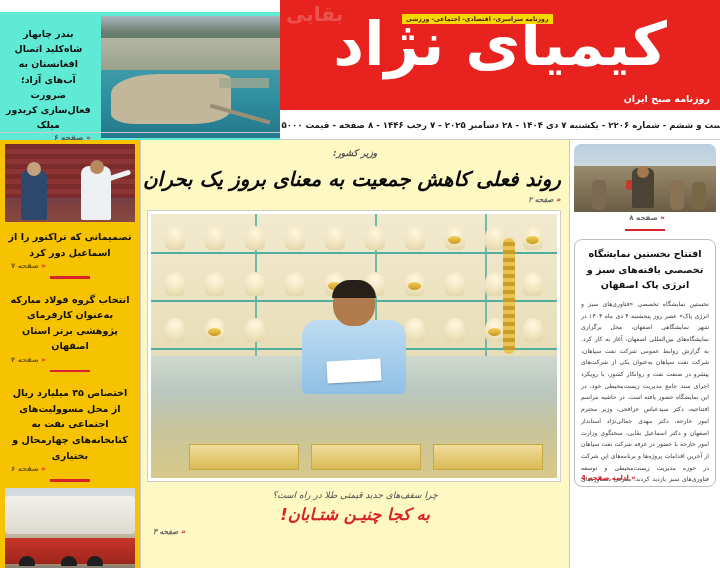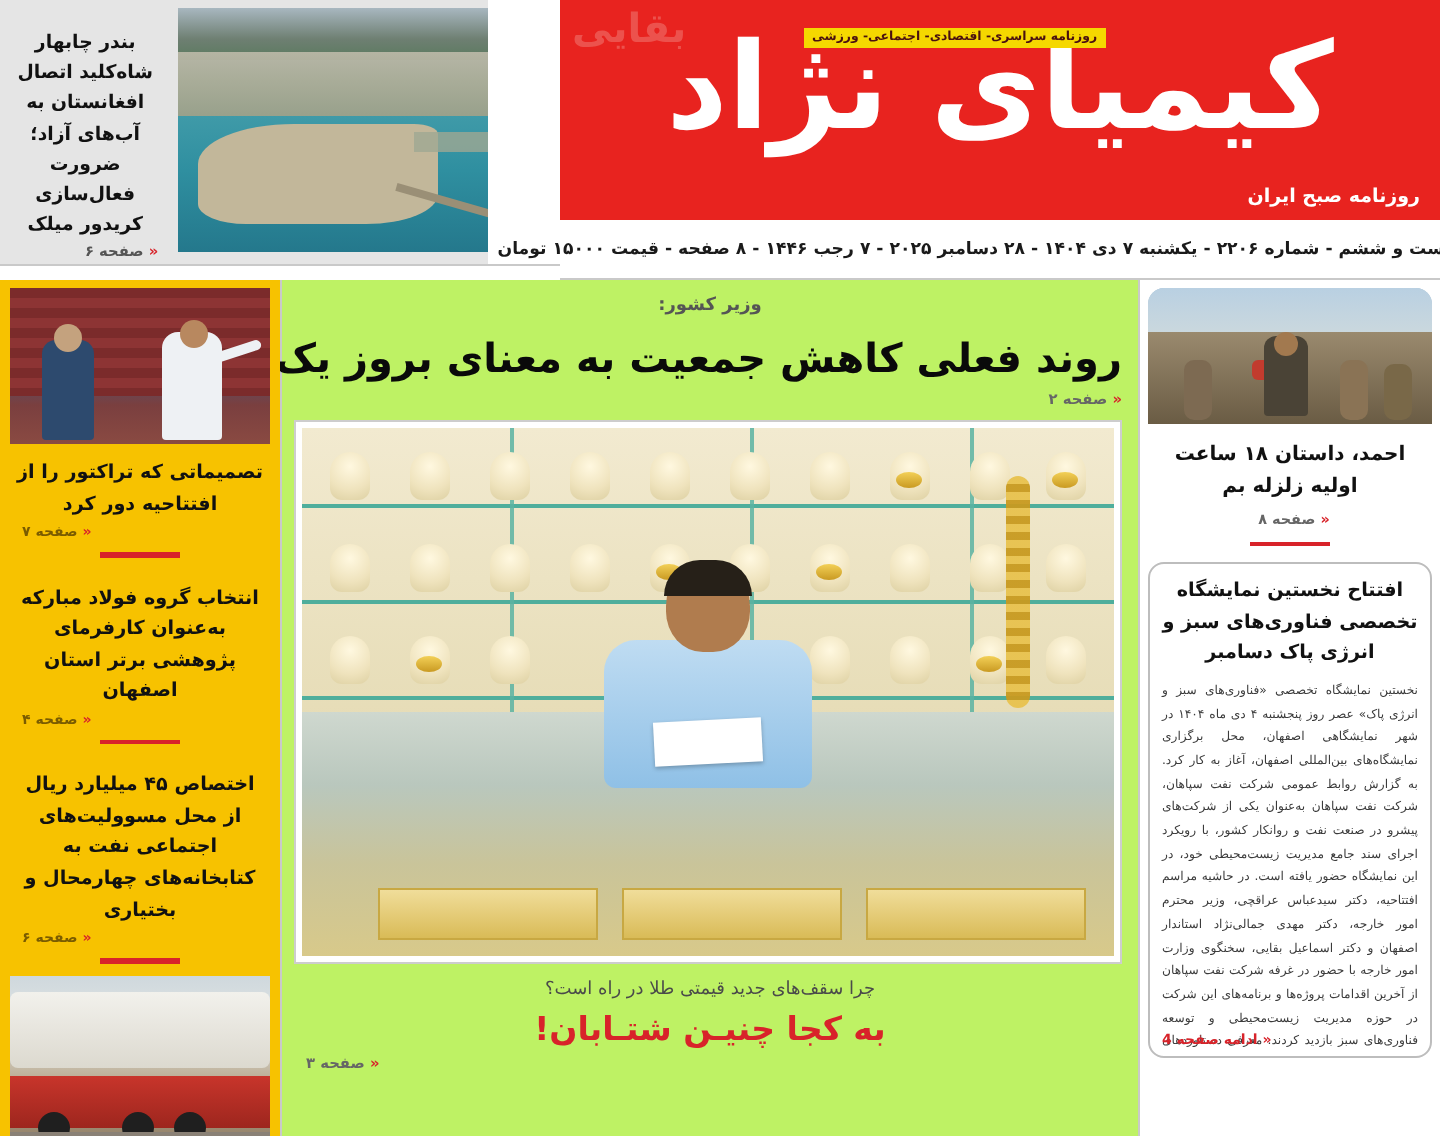--- a/index.html
+++ b/index.html
@@ -107,24 +107,24 @@
     font-size: 8.6px;
     font-weight: bold;
     color: #1a1a1a;
     white-space: nowrap;
     letter-spacing: -0.1px;
   }
 
   
   .top-teaser {
     position: absolute;
-    top: 0; left: 0;
-    width: 244px;
+    top: 12px; left: 0;
+    width: 280px;
     height: 132px;
-    background: #e5e5e5;
+    background: #5eead4;
     display: flex;
     flex-direction: row-reverse;
   }
   .top-teaser-text {
     width: 98px;
     padding: 14px 6px 4px 6px;
     text-align: center;
     position: relative;
   }
   .top-teaser-title {
@@ -274,25 +274,26 @@
     font-size: 7px;
     font-weight: bold;
     color: #d8232a;
     white-space: nowrap;
   }
 
   
   .col-center {
     width: 430px;
     height: 428px;
-    background: #bef264;
+    background: #fef9c3;
     border-right: 1px solid #c9c9c9;
     border-left: 1px solid #c9c9c9;
     padding: 4px 8px;
     position: relative;
+    font-style: italic;
   }
   .lead-kicker {
     text-align: center;
     font-size: 9px;
     color: #555555;
     font-weight: bold;
     padding-top: 4px;
   }
   .lead-headline {
     text-align: center;
@@ -519,30 +520,29 @@
         <div class="sky"></div>
         <div class="crowd"></div>
         <div class="p1"></div>
         <div class="p2"></div>
         <div class="p3"></div>
         <div class="red-cloth"></div>
         <div class="fig"></div>
         <div class="fig-head"></div>
       </div>
 
-      <div class="rt-title">احمد، داستان ۱۸ ساعت اولیه زلزله بم</div>
       <div class="rt-pageref">
         <span class="chev">«</span>
         <span>صفحه ۸</span>
       </div>
 
       <div class="rt-divider"></div>
 
       <div class="rt-box">
-        <div class="rt-box-title">افتتاح نخستین نمایشگاه تخصصی فناوری‌های سبز و انرژی پاک دسامبر</div>
+        <div class="rt-box-title">افتتاح نخستین نمایشگاه تخصصی یافته‌های سبز و انرژی پاک اصفهان</div>
         <div class="rt-box-body">نخستین نمایشگاه تخصصی «فناوری‌های سبز و انرژی پاک» عصر روز پنجشنبه ۴ دی ماه ۱۴۰۴ در شهر نمایشگاهی اصفهان، محل برگزاری نمایشگاه‌های بین‌المللی اصفهان، آغاز به کار کرد. به گزارش روابط عمومی شرکت نفت سپاهان، شرکت نفت سپاهان به‌عنوان یکی از شرکت‌های پیشرو در صنعت نفت و روانکار کشور، با رویکرد اجرای سند جامع مدیریت زیست‌محیطی خود، در این نمایشگاه حضور یافته است. در حاشیه مراسم افتتاحیه، دکتر سیدعباس عراقچی، وزیر محترم امور خارجه، دکتر مهدی جمالی‌نژاد استاندار اصفهان و دکتر اسماعیل بقایی، سخنگوی وزارت امور خارجه با حضور در غرفه شرکت نفت سپاهان از آخرین اقدامات پروژه‌ها و برنامه‌های این شرکت در حوزه مدیریت زیست‌محیطی و توسعه فناوری‌های سبز بازدید کردند. معرفی دستاوردهای مرتبط با کاهش انتشار آلاینده‌ها، بهینه‌سازی مصرف انرژی، مدیریت پسماندهای صنعتی و توسعه محصولات سازگار با محیط‌زیست از جمله محورهای اصلی حضور نفت سپاهان در این رویداد تخصصی است. گفتنی است شرکت نفت سپاهان در چارچوب این نمایشگاه ...</div>
         <div class="rt-box-more">
           <span class="chev">«</span>
           <span>ادامه صفحه 4</span>
         </div>
       </div>
     </div>
 
     <div class="col-center">
 
@@ -626,21 +626,21 @@
 
       <div class="lt-photo">
         <div class="seats"></div>
         <div class="coach"></div>
         <div class="coach-head"></div>
         <div class="player"></div>
         <div class="player-head"></div>
         <div class="arm"></div>
       </div>
 
-      <div class="lt-title">تصمیماتی که تراکتور را از افتتاحیه دور کرد</div>
+      <div class="lt-title">تصمیماتی که تراکتور را از اسماعیل دور کرد</div>
       <div class="lt-pageref">
         <span class="chev">«</span>
         <span>صفحه ۷</span>
       </div>
 
       <div class="lt-divider"></div>
 
       <div class="lt-title">انتخاب گروه فولاد مبارکه به‌عنوان کارفرمای پژوهشی برتر استان اصفهان</div>
       <div class="lt-pageref">
         <span class="chev">«</span>

